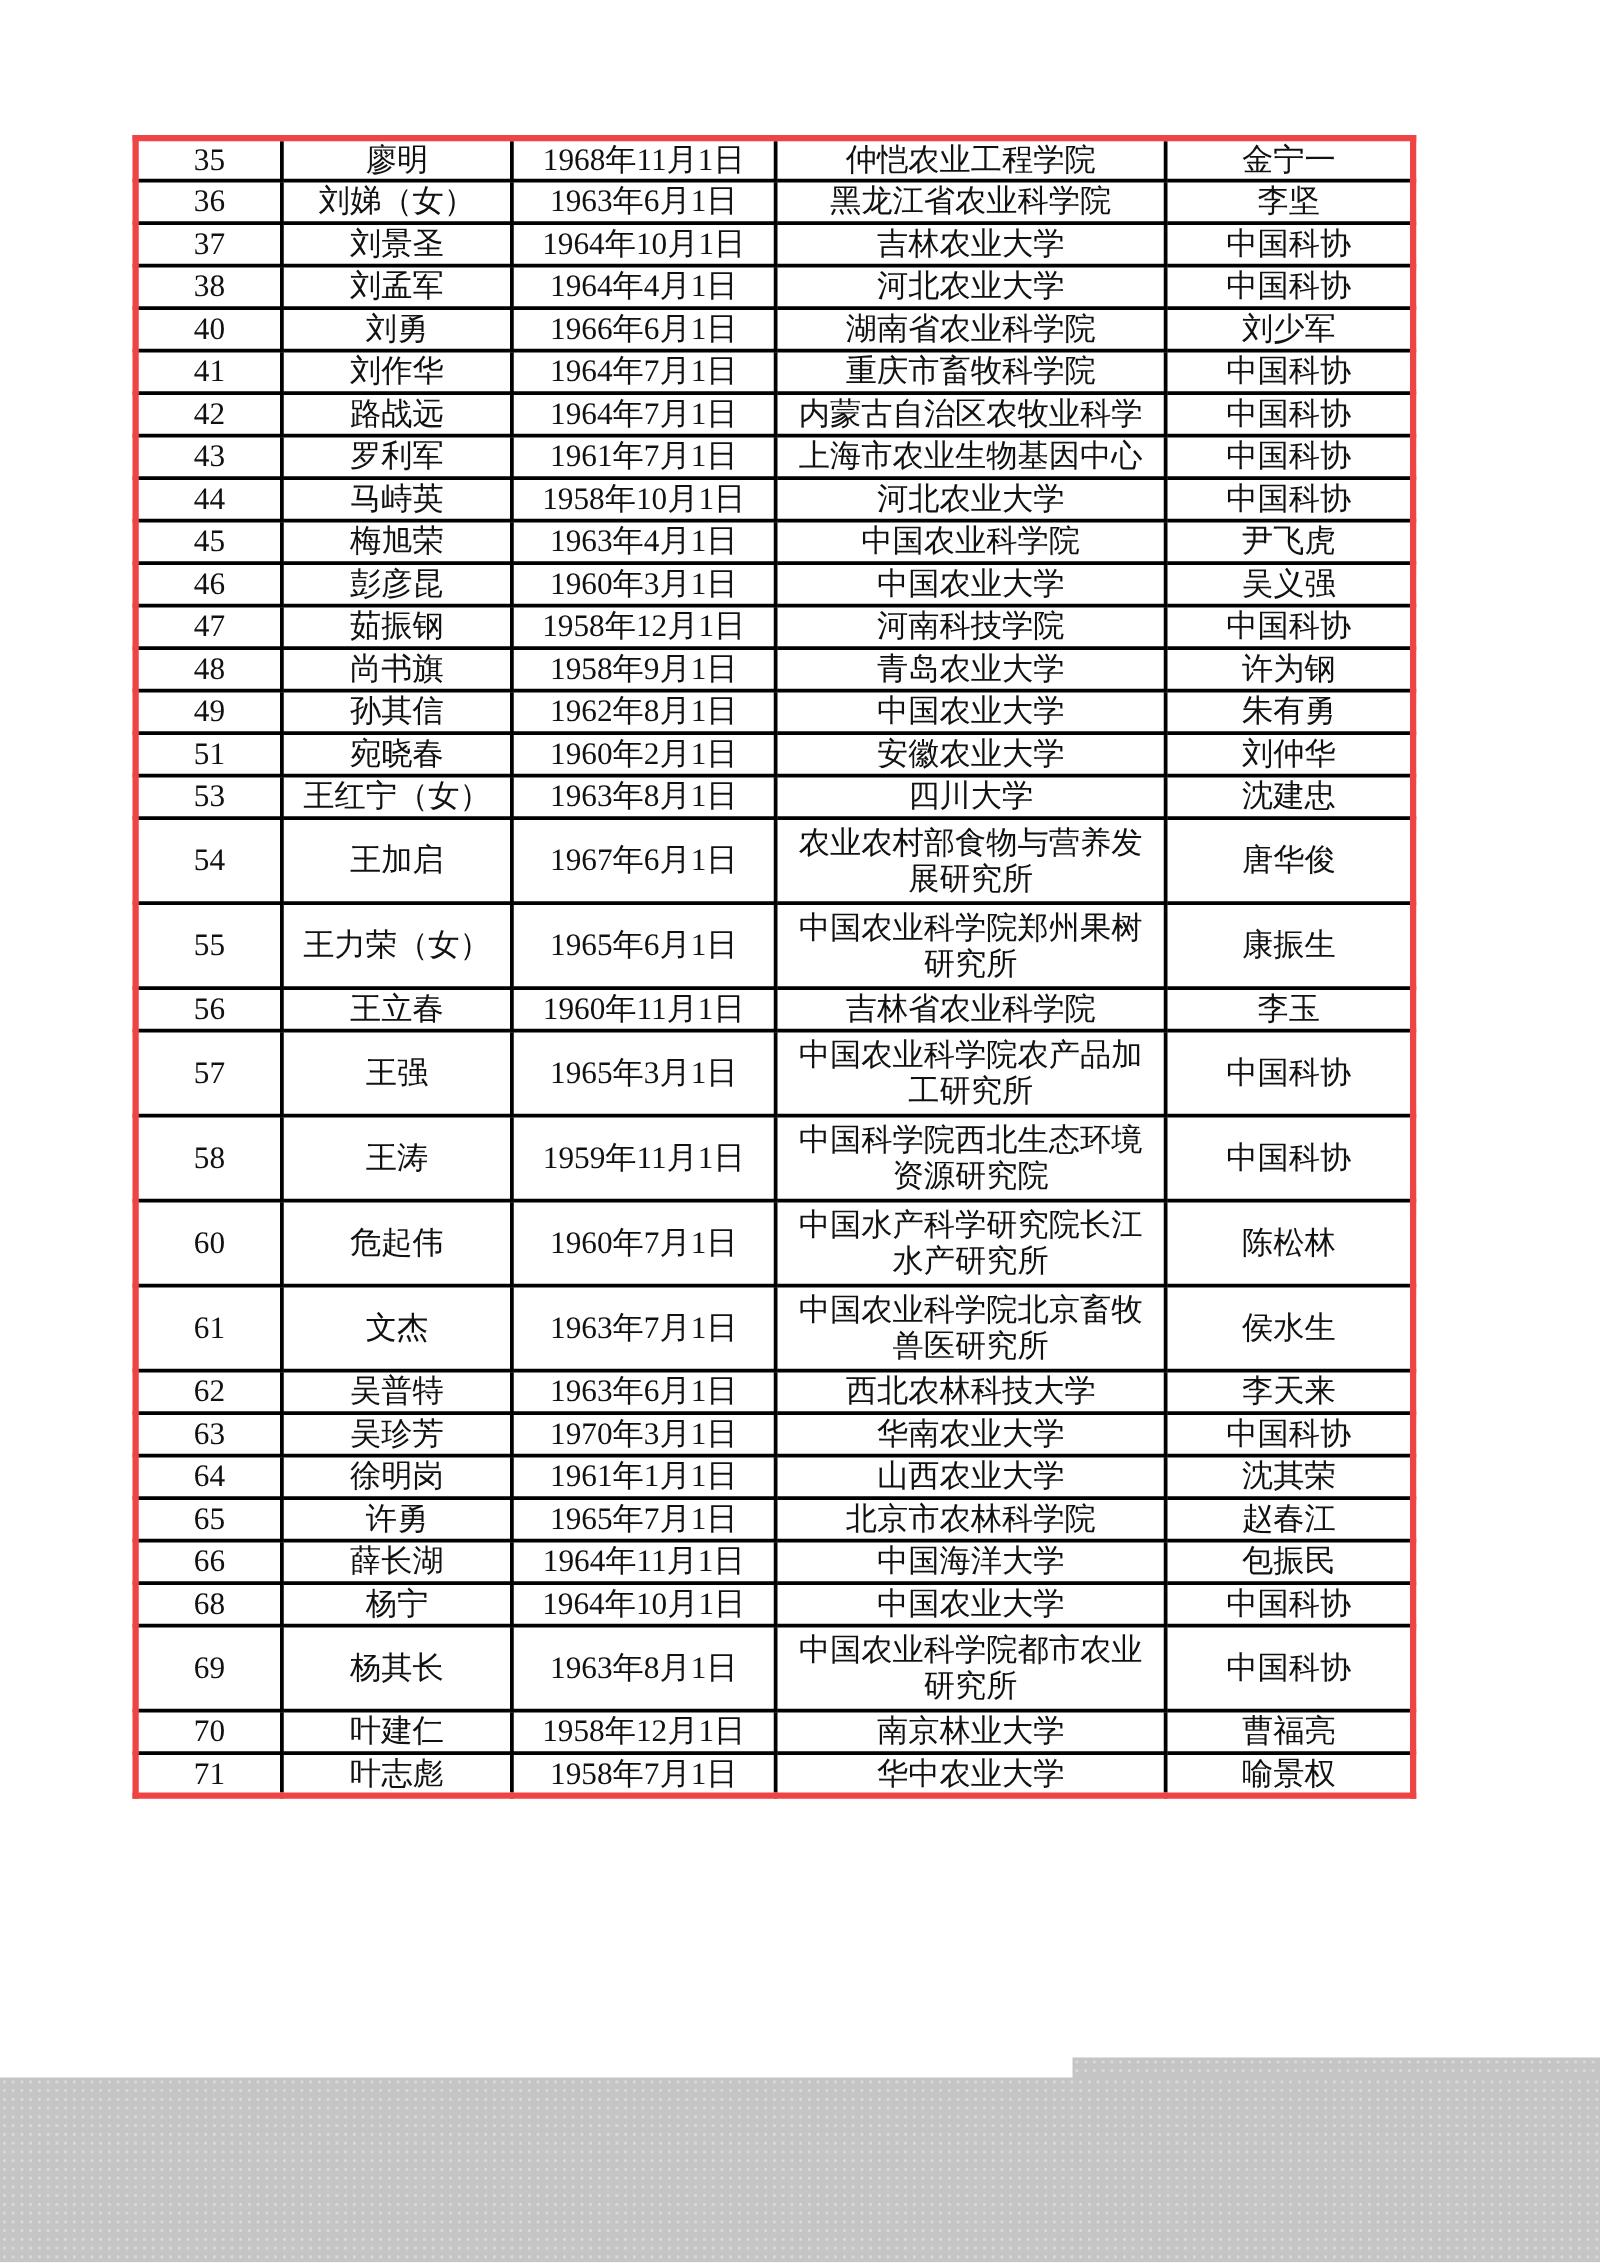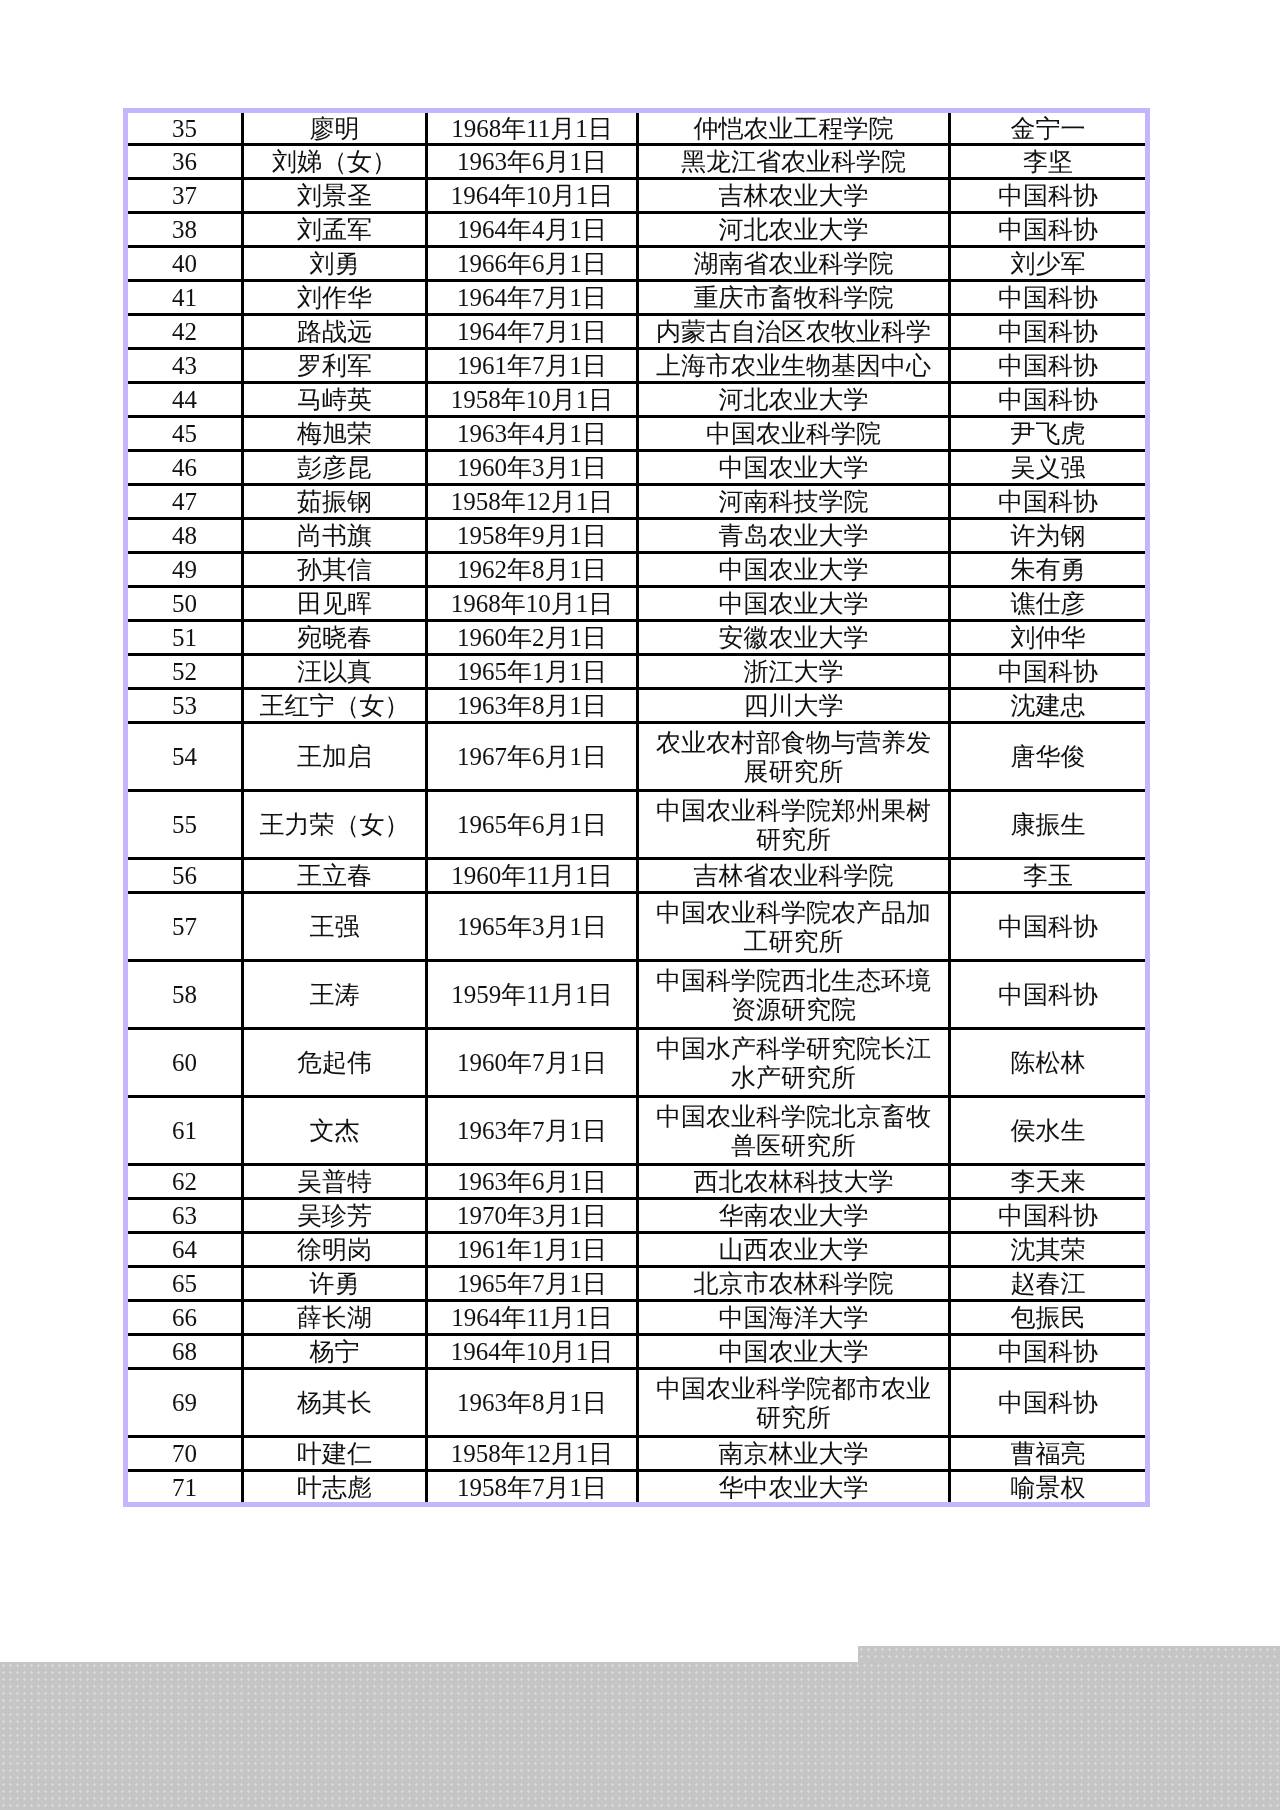--- a/index.html
+++ b/index.html
@@ -11,26 +11,26 @@
     position: relative;
     width: 1280px;
     height: 1810px;
     background: #ffffff;
     overflow: hidden;
     font-family: "Liberation Serif", "DejaVu Serif", serif;
     color: #111111;
   }
   table.doc-table {
     position: absolute;
-    left: 123px;
+    left: 106px;
     top: 108px;
     width: 1022px;
     border-collapse: collapse;
     table-layout: fixed;
-    border: 5px solid #c4b5fd;
+    border: 5px solid #ef4444;
   }
   table.doc-table td {
     border: 3px solid #000000;
     text-align: center;
     vertical-align: middle;
     font-size: 25px;
     line-height: 29px;
     padding: 0 2px;
     white-space: pre-line;
     overflow: hidden;
@@ -168,39 +168,25 @@
       <td>许为钢</td>
     </tr>
         <tr>
       <td>49</td>
       <td>孙其信</td>
       <td>1962年8月1日</td>
       <td>中国农业大学</td>
       <td>朱有勇</td>
     </tr>
         <tr>
-      <td>50</td>
-      <td>田见晖</td>
-      <td>1968年10月1日</td>
-      <td>中国农业大学</td>
-      <td>谯仕彦</td>
-    </tr>
-        <tr>
       <td>51</td>
       <td>宛晓春</td>
       <td>1960年2月1日</td>
       <td>安徽农业大学</td>
       <td>刘仲华</td>
-    </tr>
-        <tr>
-      <td>52</td>
-      <td>汪以真</td>
-      <td>1965年1月1日</td>
-      <td>浙江大学</td>
-      <td>中国科协</td>
     </tr>
         <tr>
       <td>53</td>
       <td>王红宁（女）</td>
       <td>1963年8月1日</td>
       <td>四川大学</td>
       <td>沈建忠</td>
     </tr>
         <tr class="tall">
       <td>54</td>

